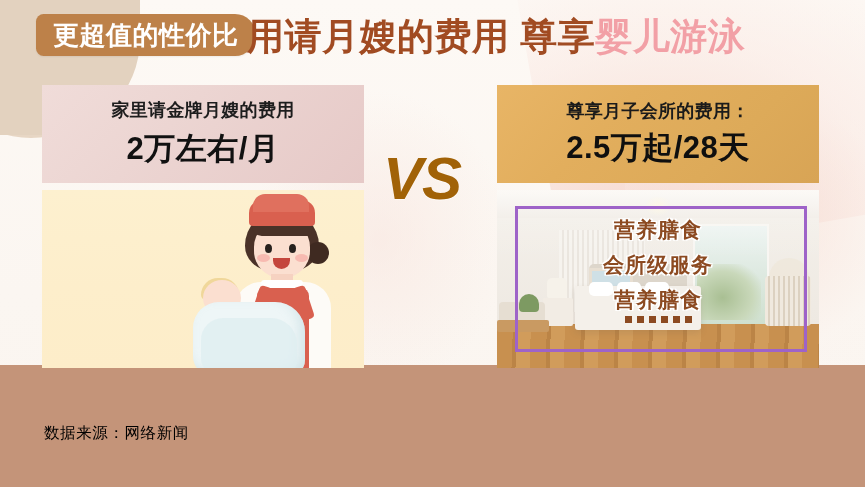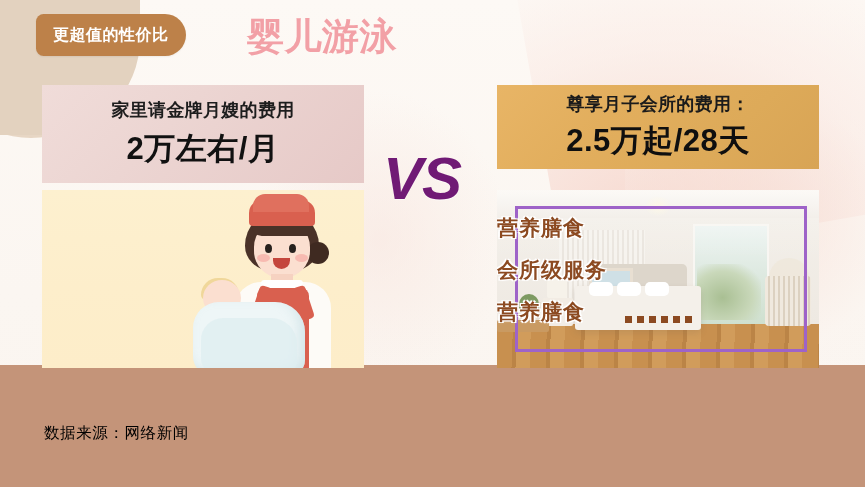--- a/index.html
+++ b/index.html
@@ -24,21 +24,21 @@
   .bg-pink-left{position:absolute;left:250px;top:90px;width:260px;height:300px;
     background:radial-gradient(ellipse at 50% 50%,rgba(248,228,221,.55) 0%,rgba(251,244,240,0) 70%);}
   .bg-brown-band{position:absolute;left:0;right:0;bottom:0;height:122px;background:#c49479;}
 
   
   .header{position:absolute;left:0;top:0;width:865px;height:76px;}
   .badge{position:absolute;left:36px;top:14px;height:42px;padding:0 17px;
     display:flex;align-items:center;justify-content:center;
     background:#bd8149;border-radius:8px 22px 22px 8px;
     box-shadow:0 1px 2px rgba(0,0,0,.06);}
-  .badge-text{color:#ffffff;font-size:16px;font-weight:bold;letter-spacing:.5px;white-space:nowrap;}
+  .badge-text{color:#ffffff;font-size:26px;font-weight:bold;letter-spacing:.5px;white-space:nowrap;}
   .title{position:absolute;left:247px;top:8px;display:flex;align-items:center;height:58px;white-space:nowrap;}
   .title-a{color:#a14b22;font-size:37px;font-weight:bold;letter-spacing:.5px;}
   .title-b{color:#f2a0a6;font-size:37px;font-weight:bold;letter-spacing:.5px;}
 
   
   .card-left{position:absolute;left:42px;top:85px;width:322px;height:98px;
     background:linear-gradient(135deg,#f0dcd9 0%,#ecd5d2 40%,#e6c9c7 100%);
     display:flex;flex-direction:column;align-items:center;justify-content:center;gap:2px;}
   .card-left .lbl{color:#1d1d1d;font-size:18px;font-weight:bold;letter-spacing:.3px;}
   .card-left .val{color:#111111;font-size:31px;font-weight:bold;letter-spacing:.5px;margin-top:4px;}
@@ -66,24 +66,24 @@
   .n-strapL{position:absolute;left:58px;top:88px;width:13px;height:34px;background:#d9604f;transform:rotate(18deg);border-radius:4px;}
   .n-strapR{position:absolute;left:100px;top:88px;width:13px;height:34px;background:#d9604f;transform:rotate(-18deg);border-radius:4px;}
   .n-armL{position:absolute;left:22px;top:108px;width:52px;height:26px;background:#fdfbf7;border-radius:14px;transform:rotate(-8deg);}
   .n-blanket{position:absolute;left:-4px;top:104px;width:112px;height:74px;background:#eef6f7;border-radius:26px 30px 16px 20px;box-shadow:inset -6px -6px 12px rgba(203,224,228,.7);}
   .n-blanket2{position:absolute;left:4px;top:120px;width:96px;height:56px;background:#ddeef0;border-radius:22px 26px 12px 16px;opacity:.75;}
   .n-babyhead{position:absolute;left:6px;top:82px;width:38px;height:36px;background:#fbdfd0;border-radius:50%;}
   .n-babyhair{position:absolute;left:4px;top:80px;width:38px;height:22px;background:#f0d79a;border-radius:20px 20px 6px 6px;}
 
   
   .vs{position:absolute;left:383px;top:144px;font-size:60px;font-weight:bold;font-style:italic;
-    color:#701a75;letter-spacing:-1px;text-shadow:0 1px 0 rgba(255,255,255,.6);}
-
-  
-  .card-right{position:absolute;left:497px;top:85px;width:322px;height:84px;
+    color:#a16207;letter-spacing:-1px;text-shadow:0 1px 0 rgba(255,255,255,.6);}
+
+  
+  .card-right{position:absolute;left:497px;top:85px;width:322px;height:98px;
     background:linear-gradient(135deg,#e8b566 0%,#e2ae5d 35%,#ddaa59 70%,#d8a455 100%);
     display:flex;flex-direction:column;align-items:center;justify-content:center;}
   .card-right .lbl{color:#1b1b1b;font-size:18px;font-weight:bold;letter-spacing:.3px;}
   .card-right .val{color:#0f0f0f;font-size:31px;font-weight:bold;letter-spacing:.5px;margin-top:4px;}
 
   .photo-right{position:absolute;left:497px;top:190px;width:322px;height:178px;overflow:hidden;
     background:linear-gradient(180deg,#efeae4 0%,#f4efe9 40%,#e7dccb 62%,#c08b4f 74%,#b07f47 100%);}
   
   .r-ceiling{position:absolute;left:0;top:0;width:322px;height:30px;background:linear-gradient(180deg,#fbf8f4,#f0ece6);}
   .r-wall{position:absolute;left:0;top:28px;width:322px;height:106px;background:linear-gradient(180deg,#f3efe9 0%,#eee9e2 100%);}
@@ -106,21 +106,21 @@
   .r-crib{position:absolute;left:268px;top:86px;width:46px;height:50px;
     background:repeating-linear-gradient(90deg,#f0e9de 0 3px,#dcd1c0 3px 5px);border-radius:4px;}
   .r-cribcanopy{position:absolute;left:272px;top:68px;width:40px;height:26px;background:#efe7db;border-radius:20px 20px 0 0;opacity:.85;}
   .r-sofa{position:absolute;left:2px;top:112px;width:46px;height:26px;background:#e6ded2;border-radius:4px;}
   .r-plant{position:absolute;left:22px;top:104px;width:20px;height:18px;background:#7d9a62;border-radius:10px 10px 4px 4px;}
   .r-table{position:absolute;left:0px;top:130px;width:52px;height:12px;background:#c99a62;border-radius:2px;}
   .r-chandelier{position:absolute;left:148px;top:6px;width:26px;height:20px;background:radial-gradient(ellipse,#fdf6e2 0%,rgba(253,246,226,0) 72%);}
   .r-sheen{position:absolute;inset:0;background:linear-gradient(180deg,rgba(255,255,255,.22) 0%,rgba(255,255,255,0) 40%);}
 
   .photo-frame{position:absolute;left:18px;top:16px;width:286px;height:140px;border:3px solid #9e63c8;}
-  .overlay-text{position:absolute;left:0;right:0;top:28px;display:flex;flex-direction:column;align-items:flex-start;gap:17px;font-family:Liberation Mono, monospace;}
+  .overlay-text{position:absolute;left:0;right:0;top:28px;display:flex;flex-direction:column;align-items:center;gap:10px;}
   .overlay-text span{color:#8c4a21;font-size:21px;font-weight:bold;line-height:1.18;letter-spacing:1px;
     text-shadow:-1.4px -1.4px 0 #fff,1.4px -1.4px 0 #fff,-1.4px 1.4px 0 #fff,1.4px 1.4px 0 #fff,0 0 3px rgba(255,255,255,.9);}
   .overlay-dots{position:absolute;left:0;right:0;top:126px;display:flex;justify-content:center;gap:5px;}
   .overlay-dots i{display:block;width:7px;height:7px;background:#8c4a21;}
 
   
   .footer-note{position:absolute;left:44px;top:423px;color:#000000;font-size:15.5px;letter-spacing:.6px;}
 </style>
 </head>
 <body>
@@ -133,20 +133,21 @@
   <div class="bg-pink-swoop"></div>
   <div class="bg-pink-swoop2"></div>
   <div class="bg-pink-left"></div>
   <div class="bg-brown-band"></div>
 
   <div class="header">
     <div class="badge">
       <span class="badge-text">更超值的性价比</span>
     </div>
     <div class="title">
+      <span class="title-a">用请月嫂的费用 尊享</span>
       <span class="title-b">婴儿游泳</span>
     </div>
   </div>
 
   <div class="card-left">
     <span class="lbl">家里请金牌月嫂的费用</span>
     <span class="val">2万左右/月</span>
   </div>
 
   <div class="photo-left">

